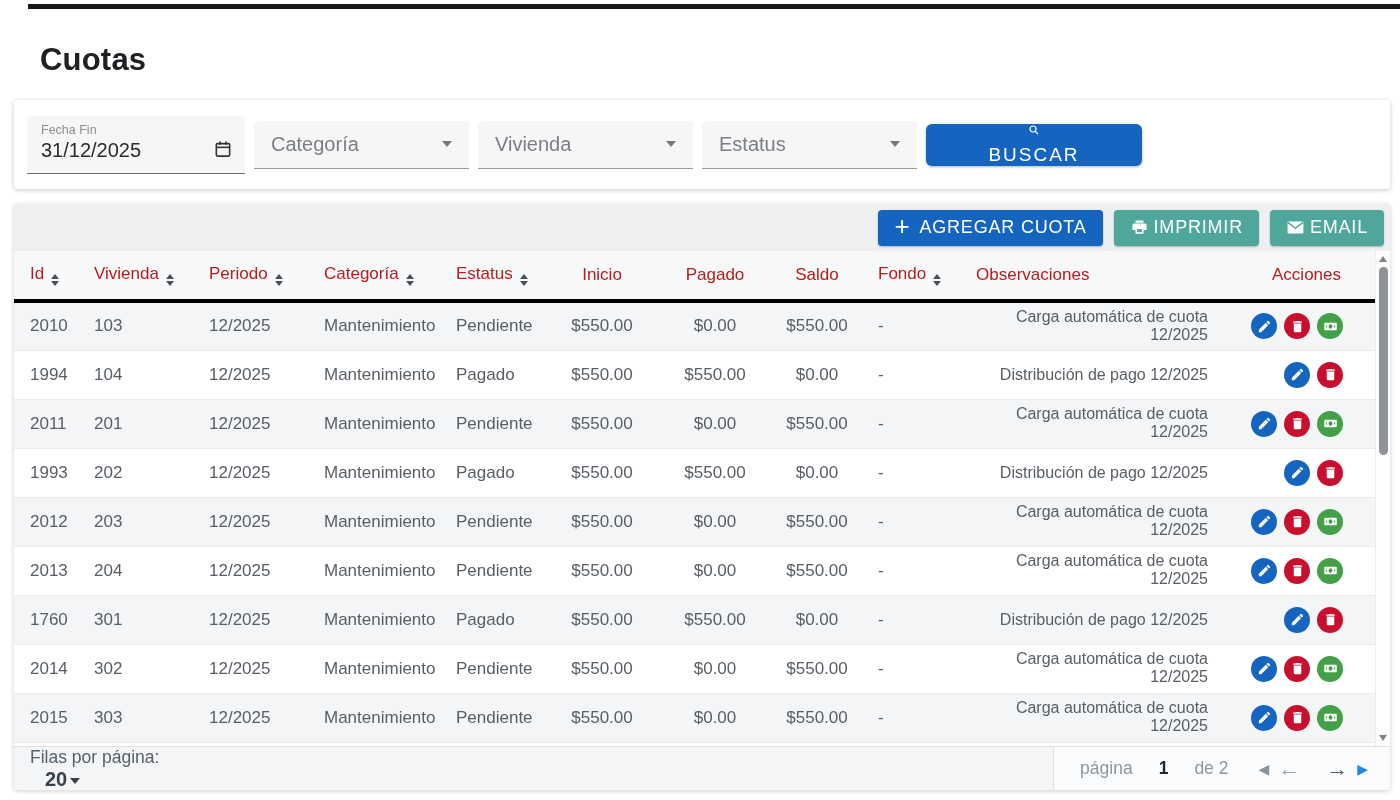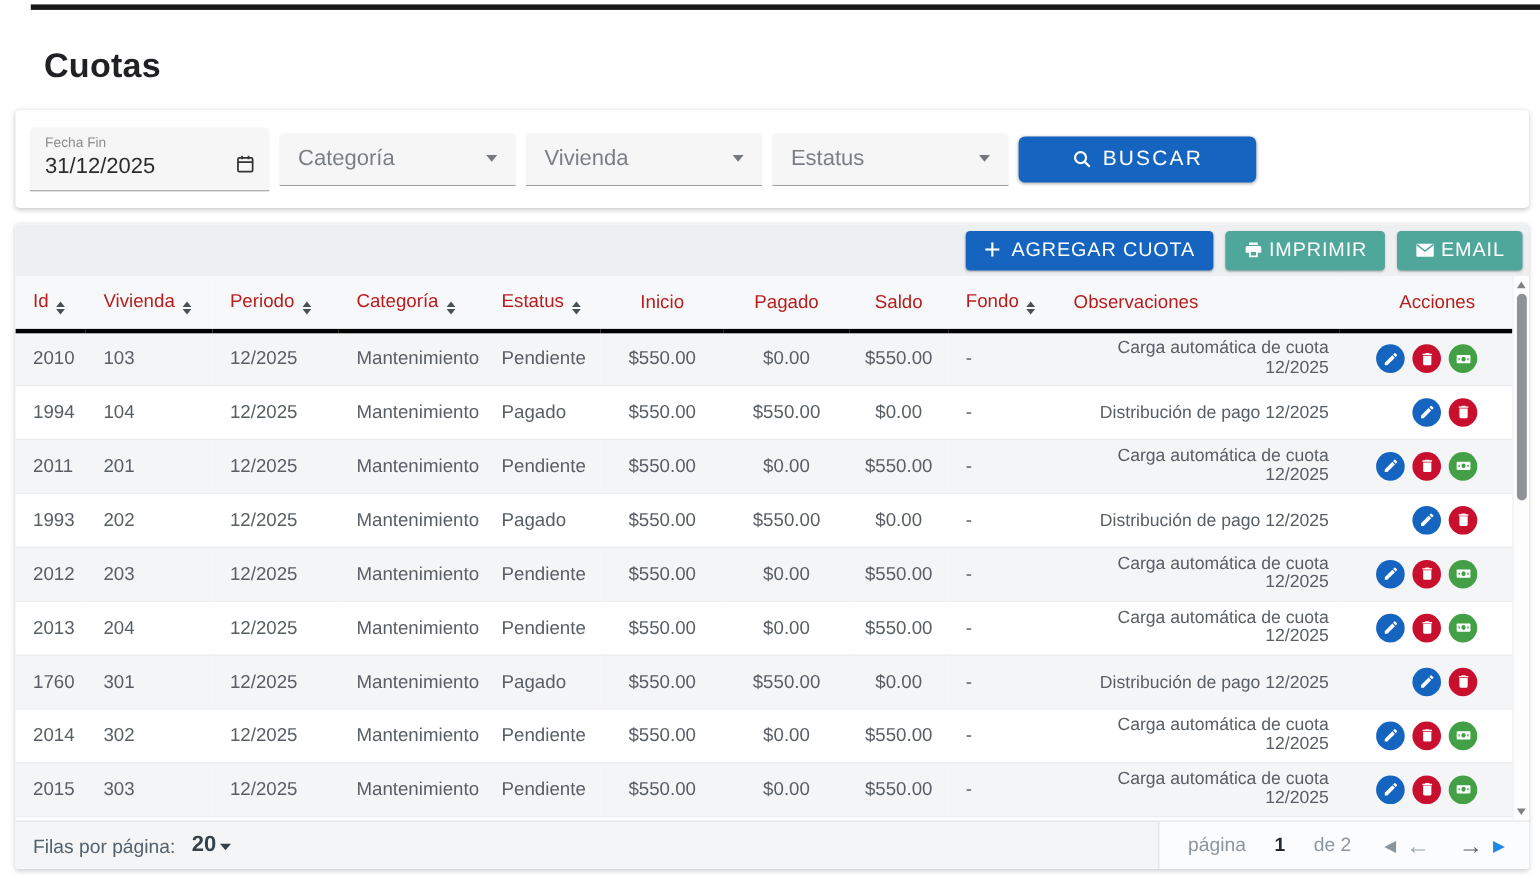--- a/index.html
+++ b/index.html
@@ -25,21 +25,21 @@
   .select-field { width:215px; height:48px; background:#f6f6f6; border-bottom:1px solid #9a9a9a;
     border-radius:4px 4px 0 0; display:flex; align-items:center; justify-content:space-between;
     padding:0 17px; cursor:pointer; }
   .select-field .svalue { font-size:20px; color:#7a7f85; }
   .caret { width:0; height:0; border-left:5.5px solid transparent; border-right:5.5px solid transparent;
     border-top:6.5px solid #75797d; }
 
   .btn-buscar { width:216px; height:42px; background:#1565c0; border:none; border-radius:6px;
     color:#fff; font-family:inherit; font-size:19px; letter-spacing:2px; display:flex;
     align-items:center; justify-content:center; gap:8px; cursor:pointer;
-    box-shadow:0 1px 3px rgba(0,0,0,.3); }
+    box-shadow:0 1px 3px rgba(0,0,0,.3);flex-direction:column; }
   .btn-buscar svg { width:20px; height:20px; }
 
   
   .table-card { position:absolute; left:14px; top:204px; width:1376px; height:586px;
     background:#fff; border-radius:3px; box-shadow:0 1px 5px rgba(0,0,0,.2); overflow:hidden; }
 
   .toolbar { height:47px; background:#edeff1; display:flex; align-items:center;
     justify-content:flex-end; gap:11px; padding-right:6px; }
   .tbtn { height:36px; border:none; border-radius:4px; color:#fff; font-family:inherit;
     font-size:18px; letter-spacing:0.8px; display:flex; align-items:center; padding:0 16px;
@@ -81,21 +81,21 @@
   .vscroll .arr.up { top:2px; }
   .vscroll .arr.down { bottom:2px; }
   .tri-up { width:0; height:0; border-left:4.5px solid transparent; border-right:4.5px solid transparent; border-bottom:6px solid #7e8287; }
   .tri-down { width:0; height:0; border-left:4.5px solid transparent; border-right:4.5px solid transparent; border-top:6px solid #7e8287; }
   .vthumb { position:absolute; top:16px; left:2.5px; width:9px; height:188px;
     background:#8f9296; border-radius:5px; cursor:pointer; }
 
   
   .tfooter { position:absolute; left:0; right:0; bottom:0; height:44px; background:#f4f5f7;
     border-top:1px solid #e0e1e3; display:flex; align-items:center; justify-content:space-between; }
-  .rows-per-page { display:flex; align-items:flex-end; padding-left:16px; font-size:17.5px; color:#53626c; }
+  .rows-per-page { display:flex; align-items:flex-start; padding-left:16px; font-size:17.5px; color:#53626c;flex-direction:column; }
   .rpp-value { display:flex; align-items:center; margin-left:15px; font-size:20px; font-weight:700;
     color:#35424a; cursor:pointer; }
   .caret-sm { width:0; height:0; border-left:5px solid transparent; border-right:5px solid transparent;
     border-top:6.5px solid #35424a; margin-left:3px; margin-top:3px; }
   .pager { height:100%; display:flex; align-items:center; background:#fbfcfd;
     border-left:1px solid #dfe0e2; padding:0 22px 0 26px; }
   .pager .plabel { font-size:17.5px; color:#8b969e; }
   .pager .pcur { font-size:17.5px; font-weight:700; color:#222a30; margin:0 26px; }
   .pager .pof { font-size:17.5px; color:#8b969e; margin-right:30px; }
   .pager .nav { cursor:pointer; line-height:1; }

